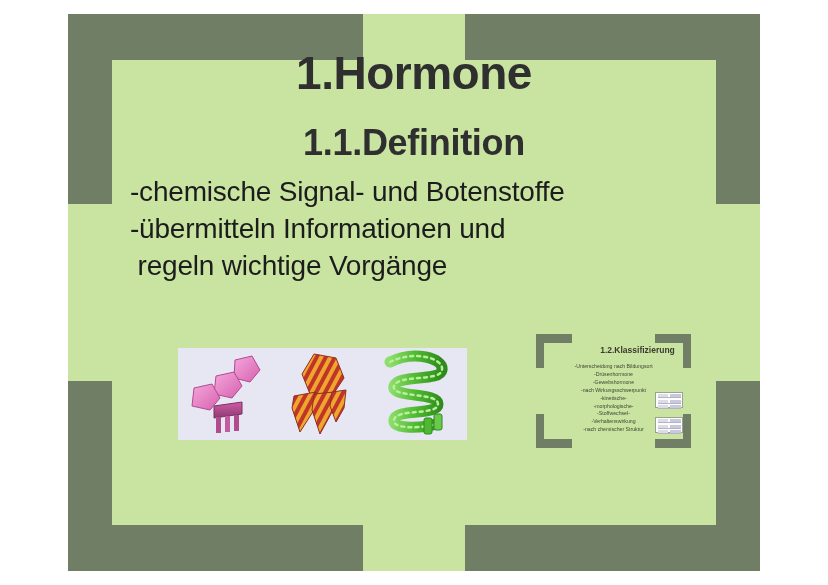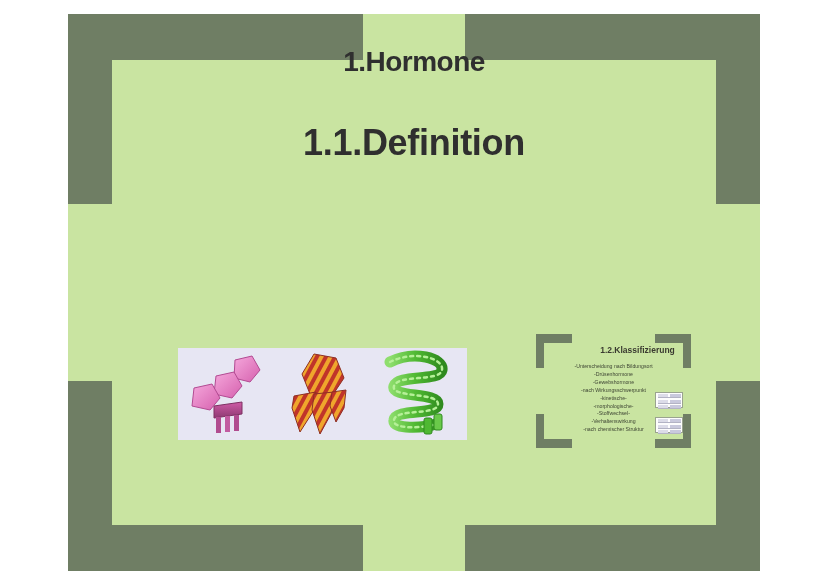--- a/index.html
+++ b/index.html
@@ -42,21 +42,21 @@
   
   .br-br-h { right: 0;  bottom: 0; width: 295px; height: 46px; }
   .br-br-v { right: 0;  bottom: 0; width: 44px;  height: 190px; }
 
   
   .slide-title {
     position: absolute;
     left: 0; right: 0;
     top: 32px;
     text-align: center;
-    font-size: 28px;
+    font-size: 46px;
     font-weight: bold;
     color: #2f2f2f;
     letter-spacing: -0.5px;
   }
   .slide-subtitle {
     position: absolute;
     left: 0; right: 0;
     top: 108px;
     text-align: center;
     font-size: 36px;
@@ -162,20 +162,25 @@
   <div class="bracket br-tr-h"></div>
   <div class="bracket br-tr-v"></div>
   <div class="bracket br-bl-h"></div>
   <div class="bracket br-bl-v"></div>
   <div class="bracket br-br-h"></div>
   <div class="bracket br-br-v"></div>
 
   <div class="slide-title">1.Hormone</div>
   <div class="slide-subtitle">1.1.Definition</div>
 
+  <div class="body-block">
+    <div class="body-line">-chemische Signal- und Botenstoffe</div>
+    <div class="body-line">-übermitteln Informationen und</div>
+    <div class="body-line"> regeln wichtige Vorgänge</div>
+  </div>
 
   <div class="molecule-panel">
     <svg class="mol mol-a" viewBox="0 0 96 92">
       <defs>
         <linearGradient id="gPink" x1="0" y1="0" x2="1" y2="1">
           <stop offset="0%" stop-color="#f5a8dc"></stop>
             <stop offset="100%" stop-color="#d661ae"></stop>
         </linearGradient>
         <linearGradient id="gPinkD" x1="0" y1="0" x2="0" y2="1">
           <stop offset="0%" stop-color="#cf5ba6"></stop>

